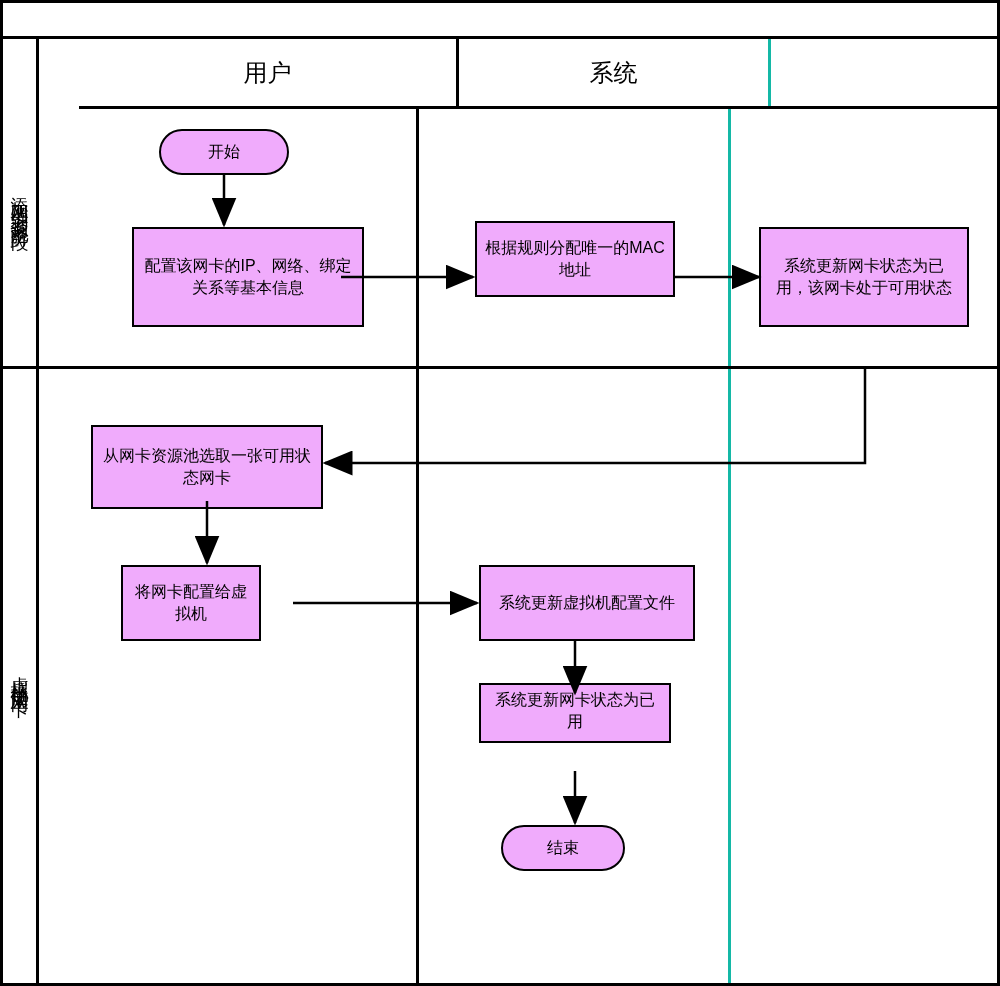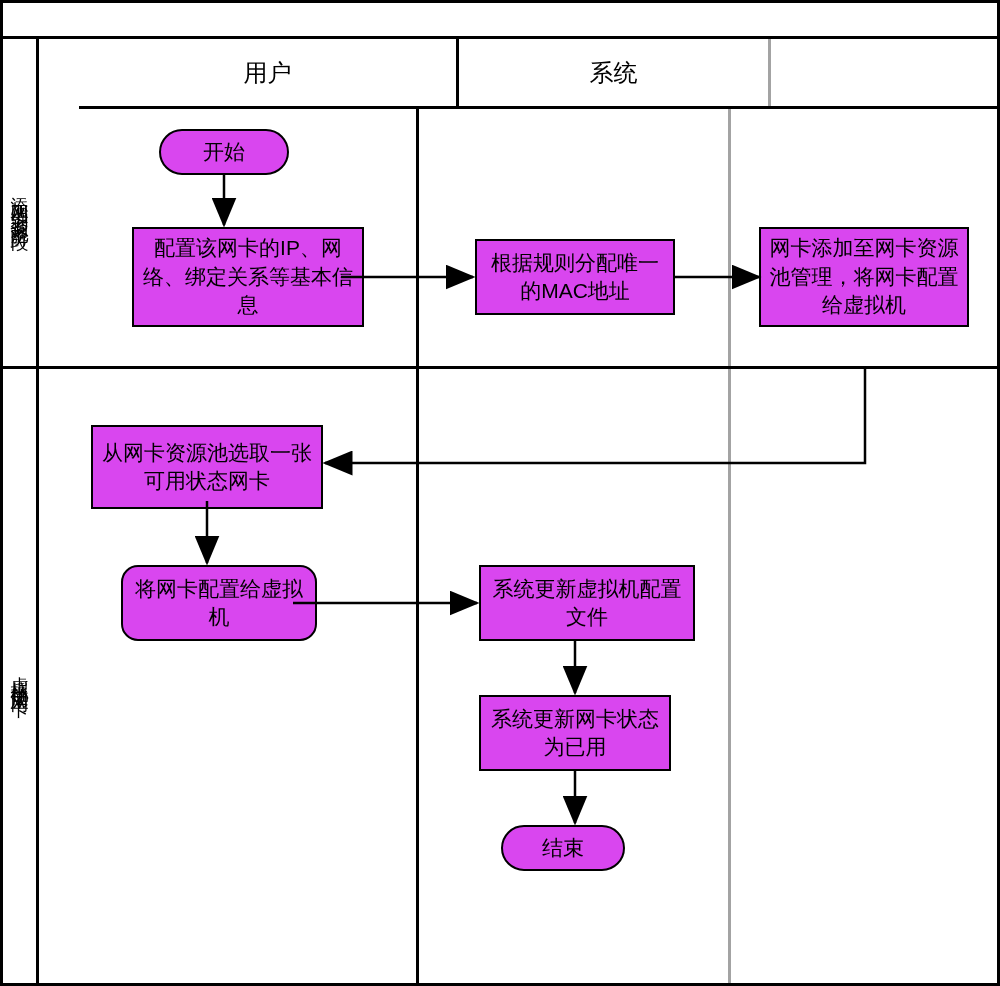--- a/index.html
+++ b/index.html
@@ -57,37 +57,37 @@
     border-bottom: 3px solid #000;
     margin-left: 40px;
   }
   .header-cell {
     display: flex;
     align-items: center;
     justify-content: center;
     font-size: 24px;
   }
   .col-user   { width: 380px; border-right: 3px solid #000; }
-  .col-system { width: 312px; border-right: 3px solid #a3a3a3; }
+  .col-system { width: 312px; border-right: 3px solid #14b8a6; }
   .col-pool   { flex: 1; }
   .stage-row {
     display: flex;
     position: relative;
   }
   .stage-row.top { height: 260px; border-bottom: 3px solid #000; }
   .stage-row.bottom { flex: 1; }
   .lane {
     position: relative;
   }
   
   .node {
     position: absolute;
     border: 2px solid #000;
-    background: #d946ef;
-    font-size: 21px;
+    background: #f0abfc;
+    font-size: 16px;
     line-height: 1.35;
     display: flex;
     align-items: center;
     justify-content: center;
     text-align: center;
     padding: 6px 8px;
   }
   .terminator {
     border-radius: 24px;
     height: 46px;
@@ -114,49 +114,49 @@
         <div class="header-cell col-user">用户</div>
         <div class="header-cell col-system">系统</div>
       </div>
 
       <div class="stage-row top">
         <div class="lane col-user">
           <div class="node terminator" style="left:120px; top:20px; width:130px;">开始</div>
           <div class="node" style="left:70px; top:118px; width:232px; height:100px;margin-left:23px;">配置该网卡的IP、网络、绑定关系等基本信息</div>
         </div>
         <div class="lane col-system">
-          <div class="node" style="left:56px; top:130px; width:200px; height:76px;">根据规则分配唯一的MAC地址</div>
+          <div class="node" style="left:56px; top:112px; width:200px; height:76px;">根据规则分配唯一的MAC地址</div>
         </div>
         <div class="lane col-pool">
-          <div class="node" style="left:28px; top:118px; width:210px; height:100px;">网卡添加至网卡资源池管理，将网卡配置给虚拟机</div>
+          <div class="node" style="left:28px; top:118px; width:210px; height:100px;">系统更新网卡状态为已用，该网卡处于可用状态</div>
         </div>
 
         <svg class="arrows" width="960" height="260">
           <defs>
             <marker id="ah1" markerWidth="12" markerHeight="10" refX="11" refY="5" orient="auto">
               <path d="M0,0 L12,5 L0,10 Z" fill="#000"></path>
             </marker>
           </defs>
 
           <line x1="185" y1="66" x2="185" y2="116" stroke="#000" stroke-width="2.5" marker-end="url(#ah1)"></line>
 
           <line x1="302" y1="168" x2="434" y2="168" stroke="#000" stroke-width="2.5" marker-end="url(#ah1)"></line>
 
           <line x1="636" y1="168" x2="720" y2="168" stroke="#000" stroke-width="2.5" marker-end="url(#ah1)"></line>
         </svg>
       </div>
 
       <div class="stage-row bottom">
         <div class="lane col-user">
           <div class="node" style="left:52px; top:56px; width:232px; height:84px;">从网卡资源池选取一张可用状态网卡</div>
-          <div class="node" style="left:82px; top:196px; width:196px; height:76px;border-radius:17px;">将网卡配置给虚拟机</div>
+          <div class="node" style="left:82px; top:196px; width:140px; height:76px;">将网卡配置给虚拟机</div>
         </div>
         <div class="lane col-system">
           <div class="node" style="left:60px; top:196px; width:216px; height:76px;">系统更新虚拟机配置文件</div>
-          <div class="node" style="left:60px; top:326px; width:192px; height:76px;">系统更新网卡状态为已用</div>
+          <div class="node" style="left:60px; top:314px; width:192px; height:60px;font-family:Liberation Mono, monospace;">系统更新网卡状态为已用</div>
           <div class="node terminator" style="left:82px; top:456px; width:124px;">结束</div>
         </div>
         <div class="lane col-pool"></div>
 
         <svg class="arrows" width="960" height="620">
           <defs>
             <marker id="ah2" markerWidth="12" markerHeight="10" refX="11" refY="5" orient="auto">
               <path d="M0,0 L12,5 L0,10 Z" fill="#000"></path>
             </marker>
           </defs>

